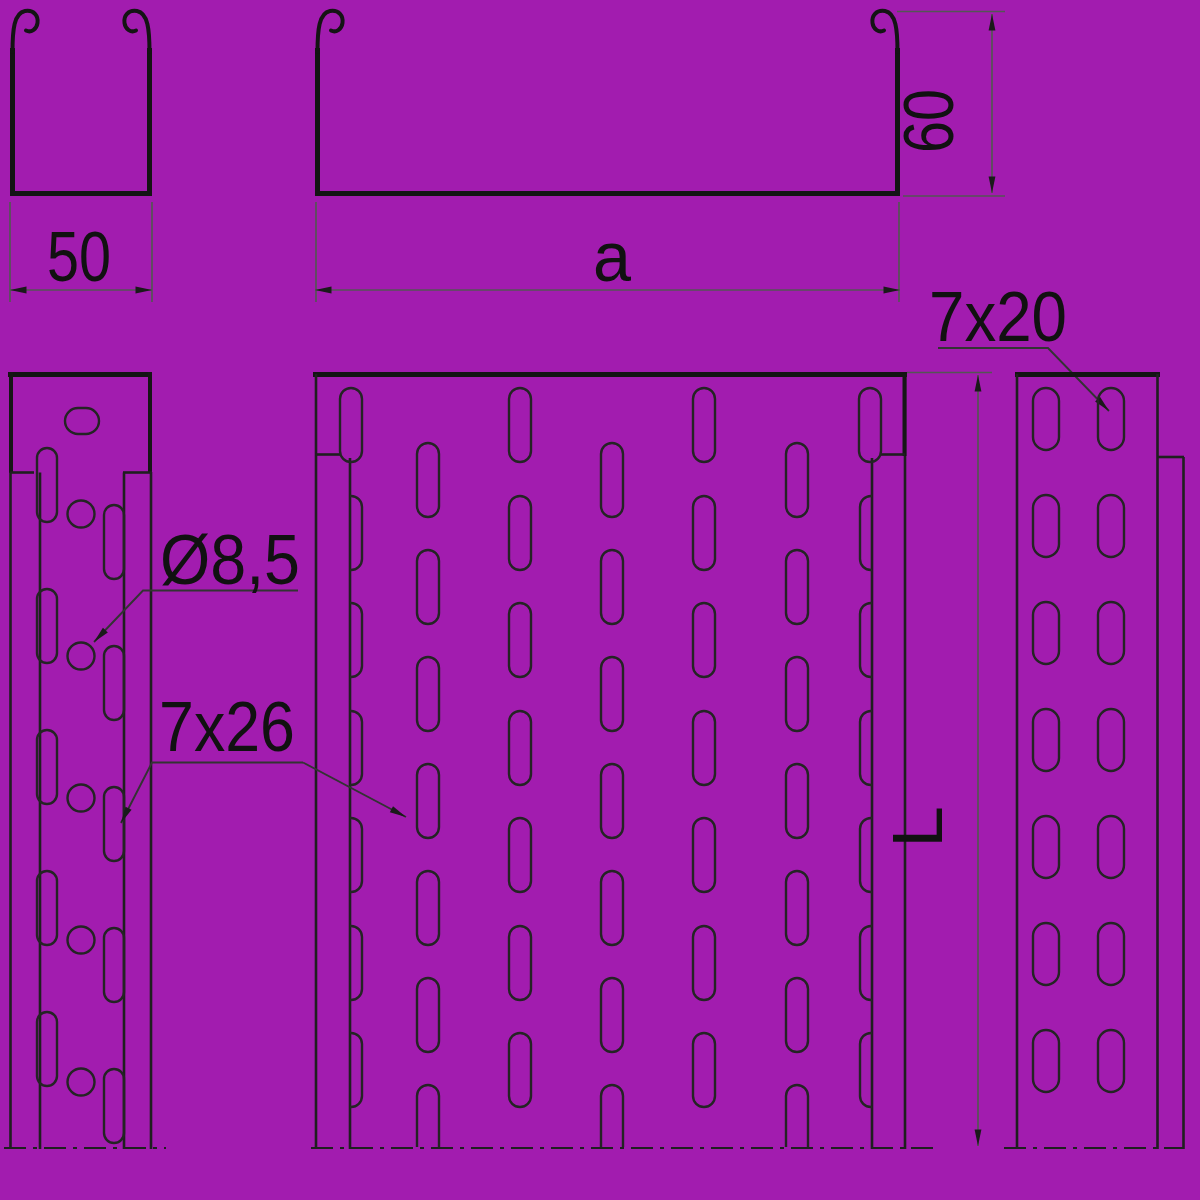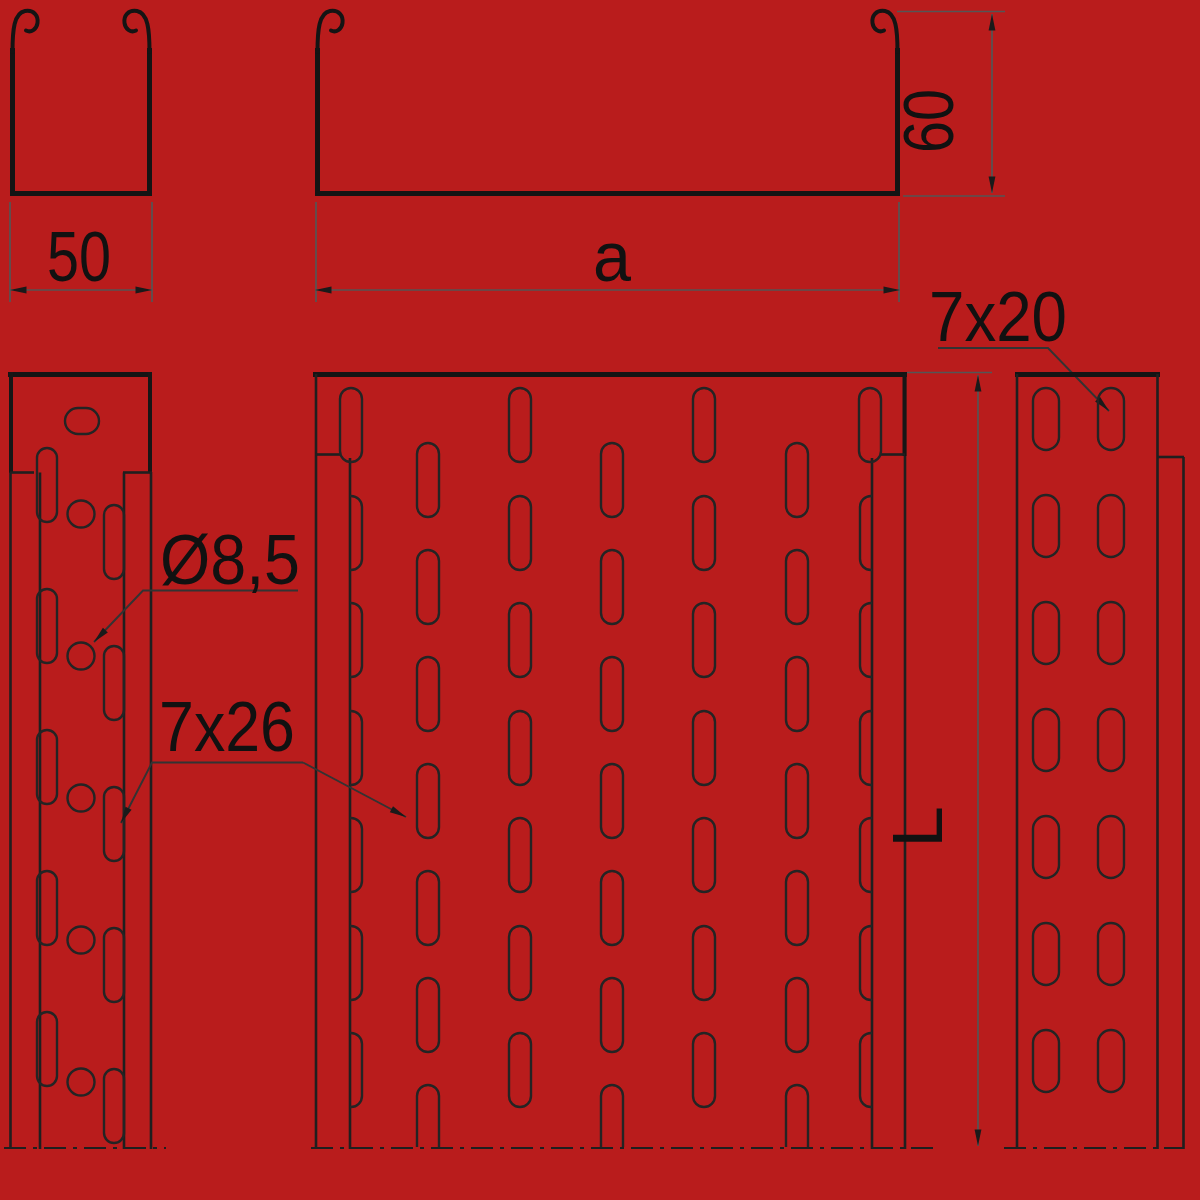--- a/index.html
+++ b/index.html
@@ -1,17 +1,17 @@
 <!DOCTYPE html>
 <html><head>
 <meta charset="utf-8">
 <style>
   html,body{margin:0;padding:0;background:#ffffff;}
   body{width:1200px;height:1200px;font-family:"Liberation Sans",sans-serif;}
-  .canvas-wrap{width:1200px;height:1200px;position:relative;background:#b91c1c;}
+  .canvas-wrap{width:1200px;height:1200px;position:relative;background:#a21caf;}
   svg{display:block;}
   .thick{stroke:#141414;stroke-width:5;fill:none;}
   .thick4{stroke:#161616;stroke-width:4;fill:none;}
   .obj{stroke:#1f1f1f;stroke-width:2.6;fill:none;}
   .hookline{stroke:#141414;stroke-width:4;fill:none;stroke-linecap:round;}
   .hole{stroke:#242424;stroke-width:2.4;fill:none;}
   .dim{stroke:#555555;stroke-width:1.7;fill:none;}
   .leader{stroke:#333333;stroke-width:1.9;fill:none;}
   .dashdot{stroke:#1f1f1f;stroke-width:2;fill:none;stroke-dasharray:22 7 4 7;}
   .lbl{font-family:"Liberation Sans",sans-serif;font-size:70px;fill:#111111;}

